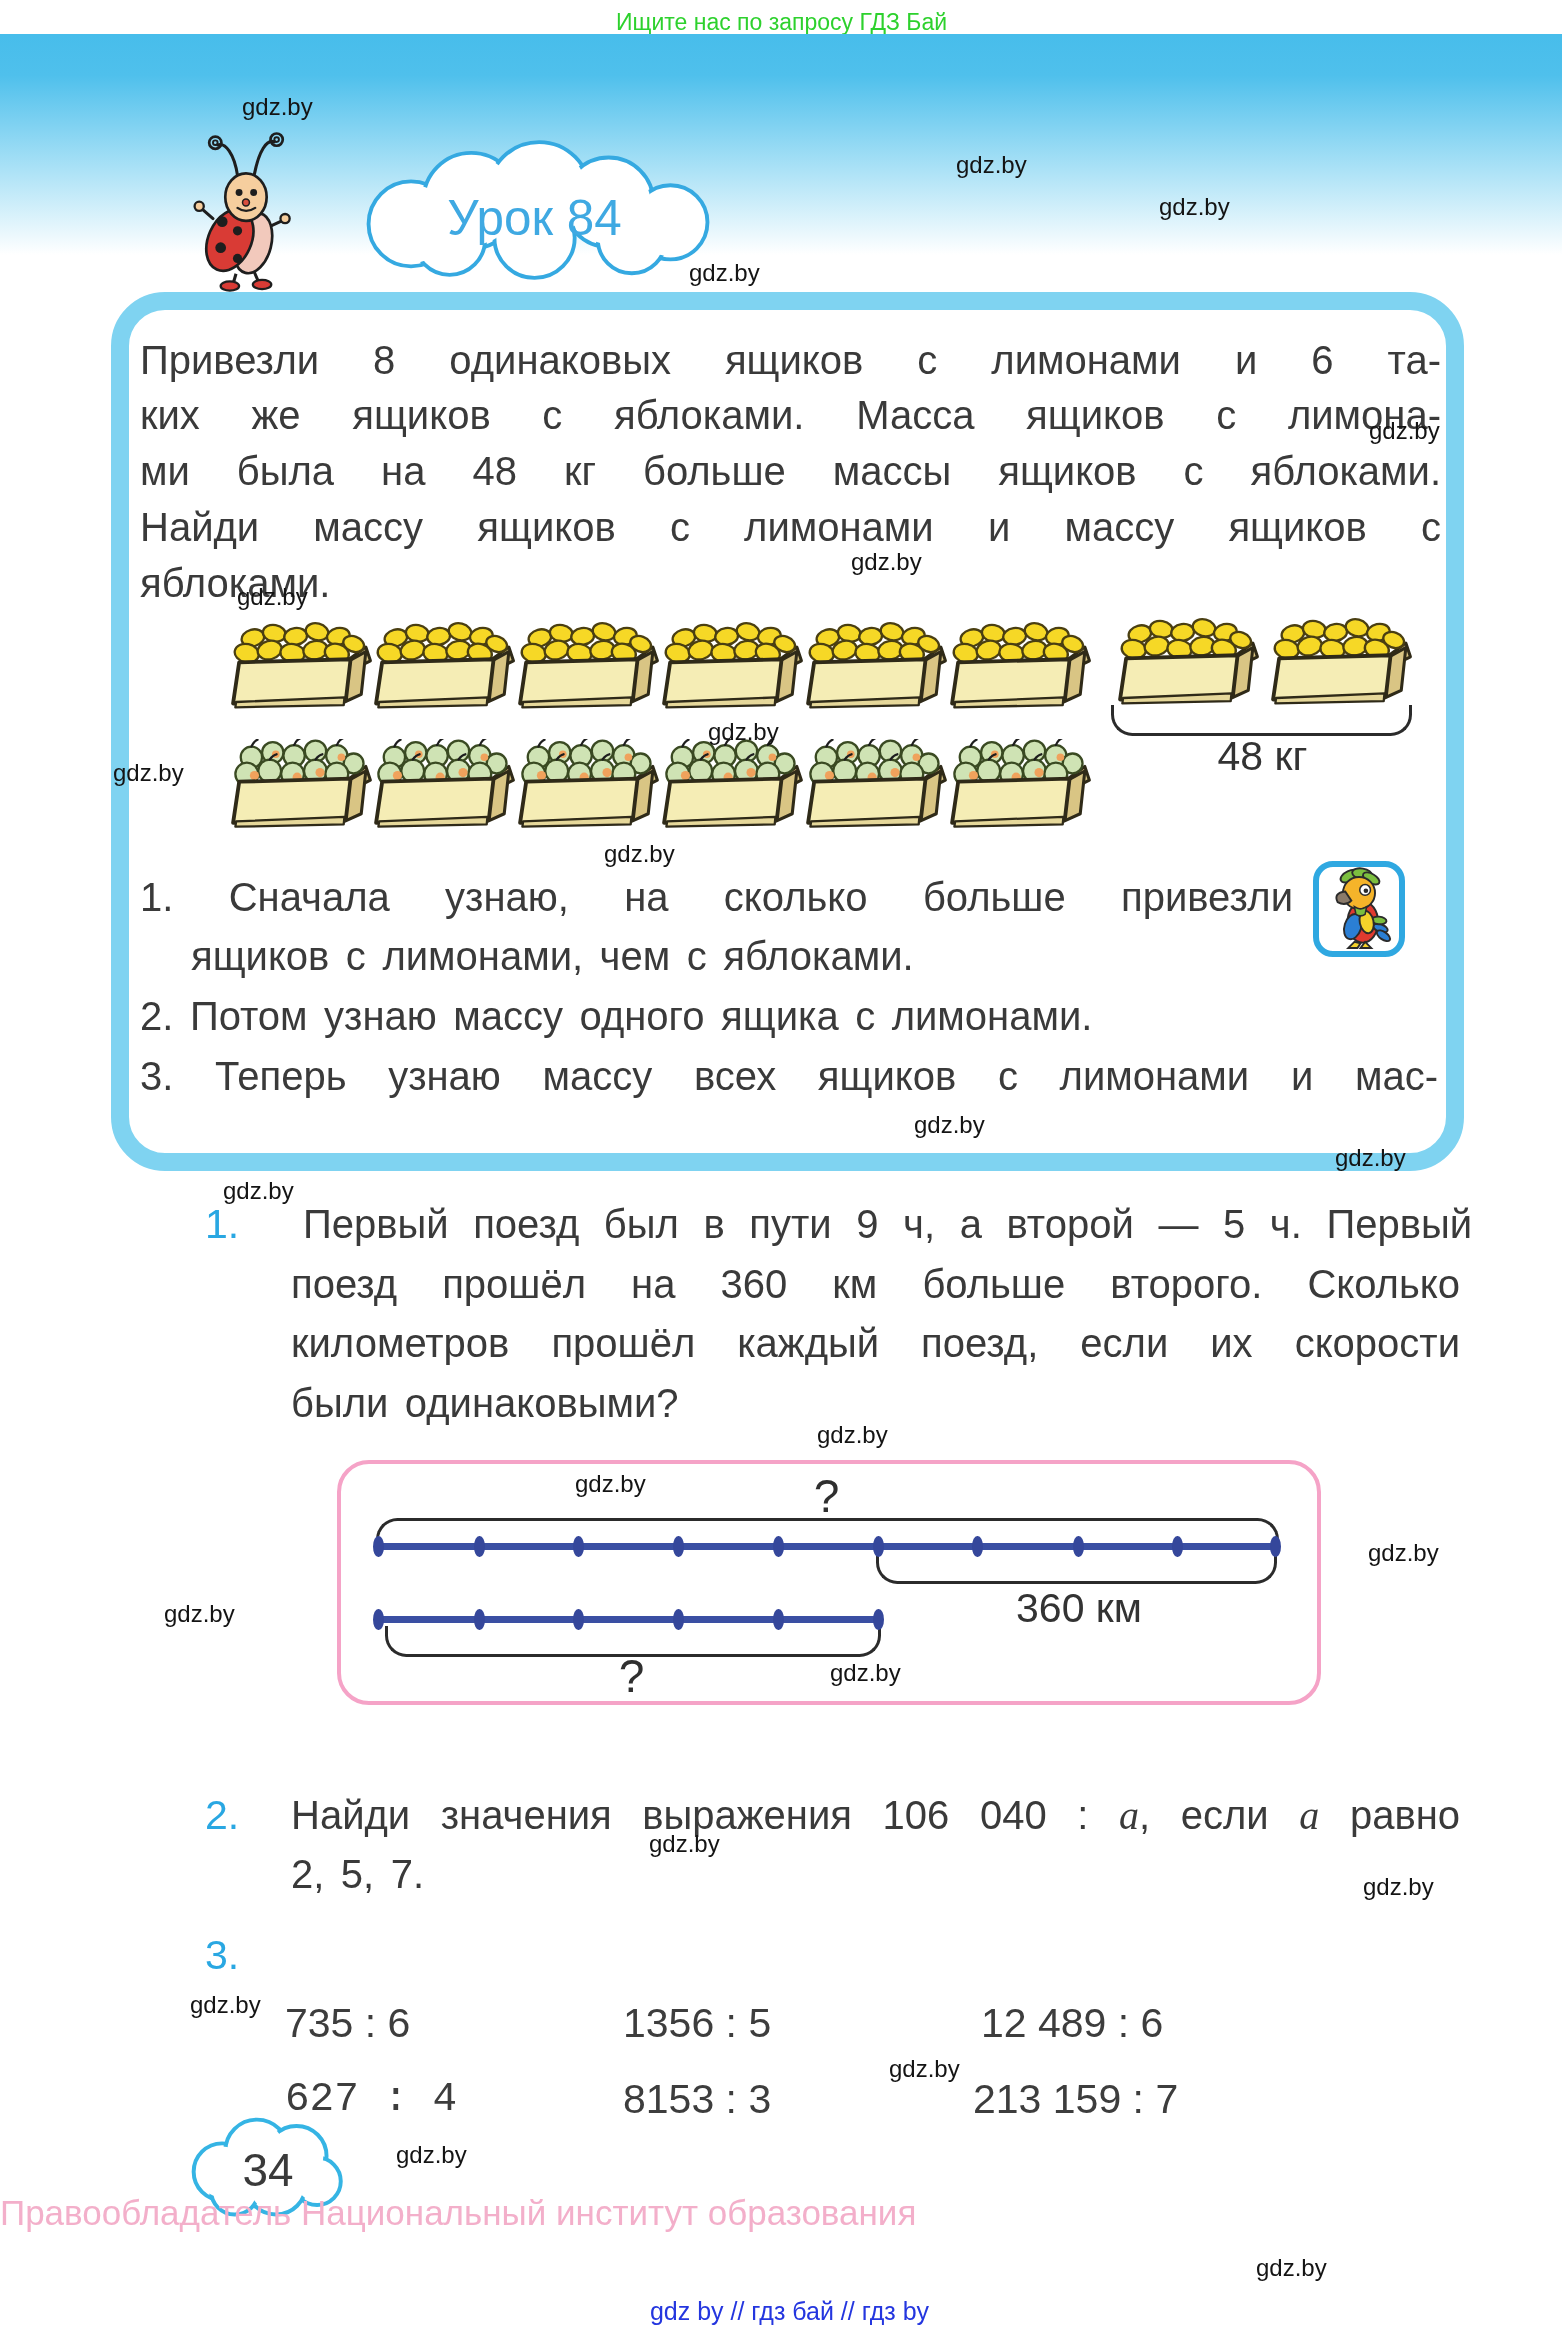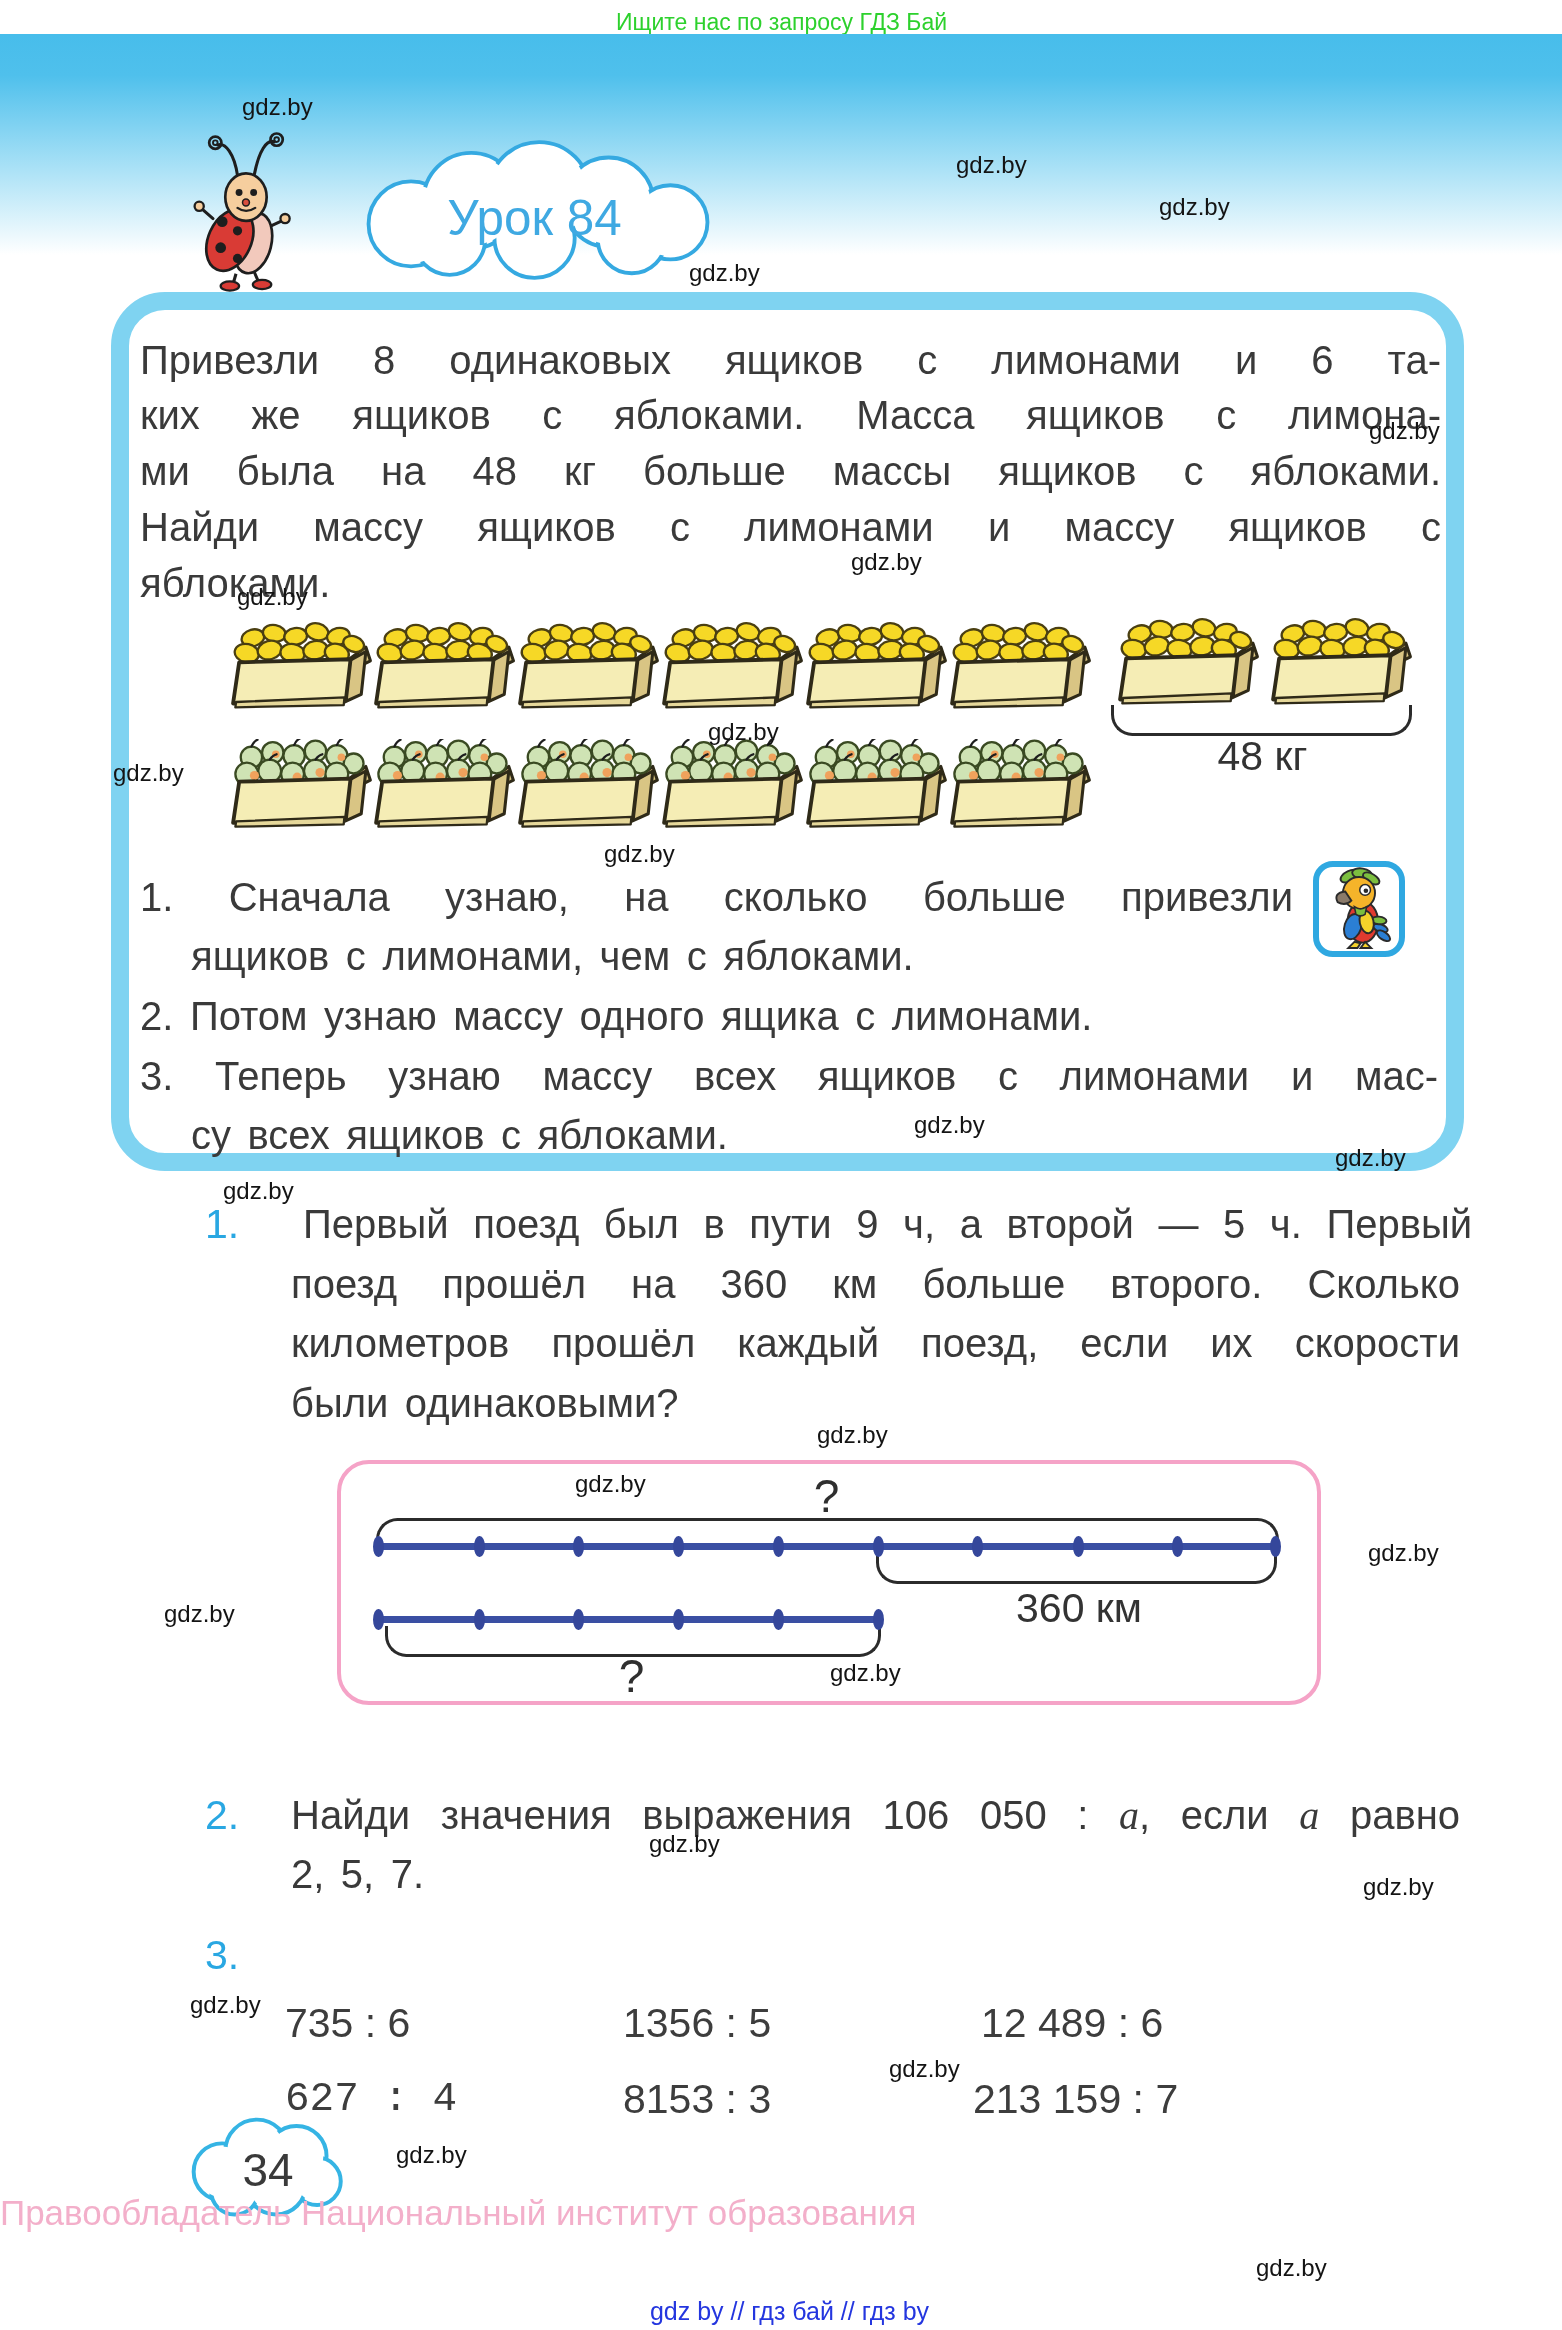--- a/index.html
+++ b/index.html
@@ -206,21 +206,20 @@
   <div class="abs txt just" style="left:140px;top:874px;width:1153px;">
     <span>1.</span>&nbsp;<span>Сначала узнаю, на сколько больше привезли</span>
   </div>
   <div class="abs txt" style="left:191px;top:933px;">ящиков с лимонами, чем с яблоками.</div>
   <div class="abs txt" style="left:140px;top:993px;">
     <span>2.</span>&nbsp;<span>Потом узнаю массу одного ящика с лимонами.</span>
   </div>
   <div class="abs txt just" style="left:140px;top:1053px;width:1298px;">
     <span>3.</span>&nbsp;<span>Теперь узнаю массу всех ящиков с лимонами и мас-</span>
   </div>
-  <div class="abs txt" style="left:191px;top:1112px;">су всех ящиков с яблоками.</div>
 
   <div class="abs parrot-box">
     <svg width="80" height="84" viewBox="0 0 100 110">
       <g fill="#7cbf3f" stroke="#2b2b2b" stroke-width="2.5">
         <ellipse cx="38" cy="12" rx="13" ry="7" transform="rotate(-25 38 12)"></ellipse>
         <ellipse cx="54" cy="9" rx="13" ry="7" transform="rotate(10 54 9)"></ellipse>
         <ellipse cx="66" cy="15" rx="12" ry="6" transform="rotate(30 66 15)"></ellipse>
       </g>
       <ellipse cx="55" cy="72" rx="20" ry="27" fill="#e03a2f" stroke="#2b2b2b" stroke-width="2.5"></ellipse>
       <g fill="#2b7fd4" stroke="#2b2b2b" stroke-width="2.5">
@@ -269,21 +268,21 @@
   <span class="dot" style="left:474px;top:1609px;"></span>
   <span class="dot" style="left:573px;top:1609px;"></span>
   <span class="dot" style="left:673px;top:1609px;"></span>
   <span class="dot" style="left:773px;top:1609px;"></span>
   <span class="dot" style="left:873px;top:1609px;"></span>
   <div class="abs bracket br-up" style="left:385px;top:1626px;width:490px;height:27.5px;"></div>
   <div class="abs qmark" style="left:601px;top:1649px;width:61px;">?</div>
 
   <div class="abs num-blue" style="left:205px;top:1792px;">2.</div>
   <div class="abs txt just" style="left:291px;top:1792px;width:1169px;">
-    <span>Найди значения выражения 106 050 : </span><i style="font-family:'Liberation Serif',serif;">a</i><span>, если </span><i style="font-family:'Liberation Serif',serif;">a</i><span> равно</span>
+    <span>Найди значения выражения 106 040 : </span><i style="font-family:'Liberation Serif',serif;">a</i><span>, если </span><i style="font-family:'Liberation Serif',serif;">a</i><span> равно</span>
   </div>
   <div class="abs txt" style="left:291px;top:1851px;">2, 5, 7.</div>
 
   <div class="abs num-blue" style="left:205px;top:1932px;">3.</div>
   <div class="abs division" style="left:285px;top:2000px;">735 : 6</div>
   <div class="abs division" style="left:623px;top:2000px;">1356 : 5</div>
   <div class="abs division" style="left:981px;top:2000px;">12 489 : 6</div>
   <div class="abs division" style="left:285px;top:2076px;font-family:Liberation Mono, monospace;">627 : 4</div>
   <div class="abs division" style="left:623px;top:2076px;">8153 : 3</div>
   <div class="abs division" style="left:973px;top:2076px;">213 159 : 7</div>

